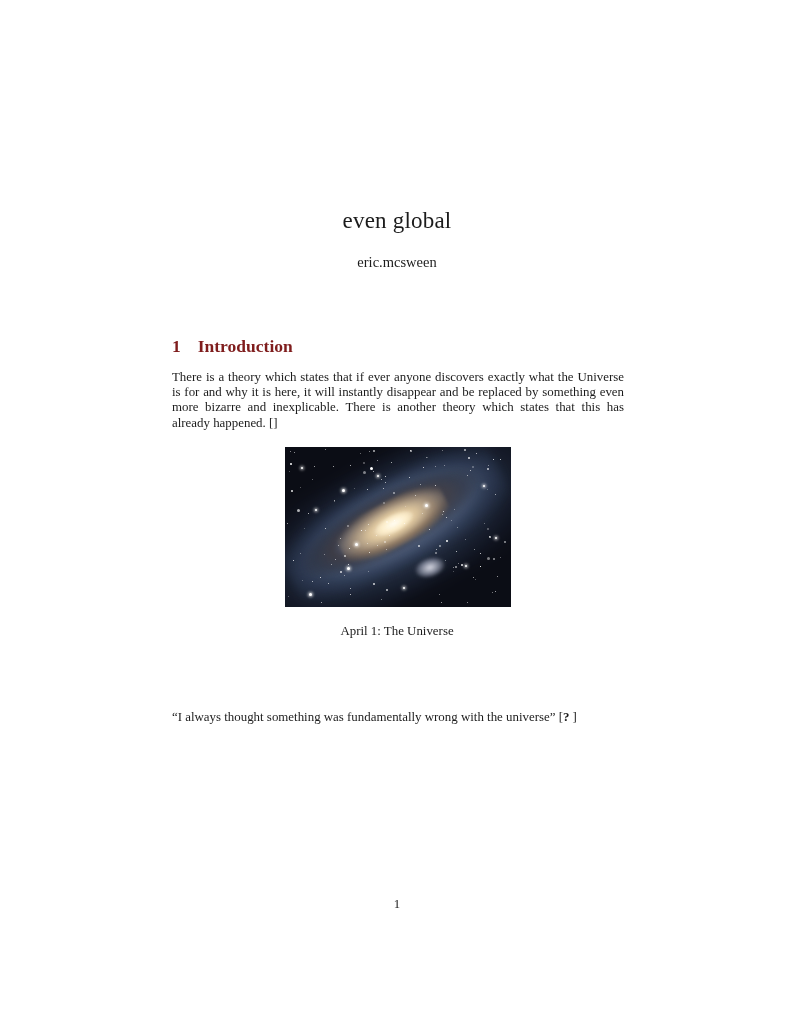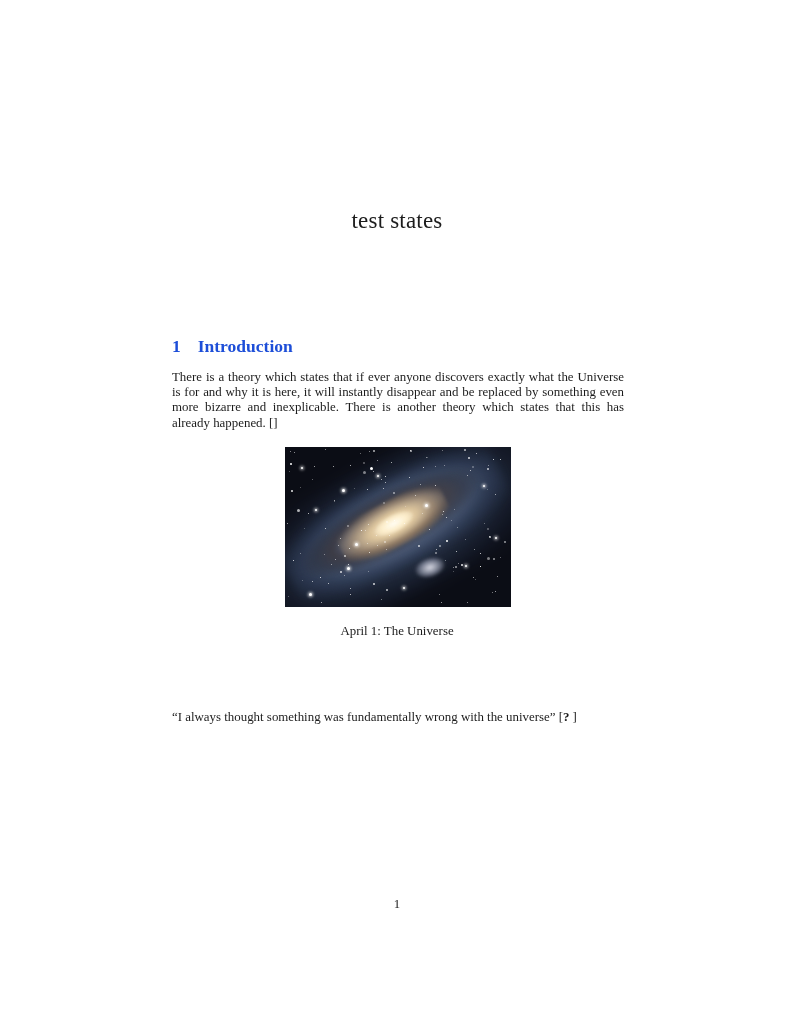--- a/index.html
+++ b/index.html
@@ -41,21 +41,21 @@
     width: 100%;
     text-align: center;
     font-size: 14.5px;
   }
   .section-heading {
     position: absolute;
     left: 172px;
     width: 460px;
     font-size: 17.5px;
     font-weight: bold;
-    color: #1d4ed8;
+    color: #7f1d1d;
   }
   .section-heading .sec-num {
     display: inline-block;
     margin-right: 17px;
   }
   #sec1 { top: 336px; }
   #sec2 { top: 677px; }
   #refs { top: 748px; }
   .body-par {
     position: absolute;
@@ -188,21 +188,22 @@
     width: 100%;
     text-align: center;
     font-size: 12.9px;
   }
 </style>
 </head>
 <body>
 
 <div class="page">
 
-  <div class="doc-title">test states</div>
+  <div class="doc-title">even global</div>
+  <div class="doc-author">eric.mcsween</div>
 
   <div class="section-heading" id="sec1">
     <span class="sec-num">1</span><span>Introduction</span>
   </div>
 
   <div class="body-par" id="para-intro">There is a theory which states that if ever anyone discovers exactly what the Universe is for and why it is here, it will instantly disappear and be replaced by something even more bizarre and inexplicable. There is another theory which states that this has already happened. []</div>
 
   <div class="figure-wrap">
     <div class="figure-image">
       <div class="halo"></div>

